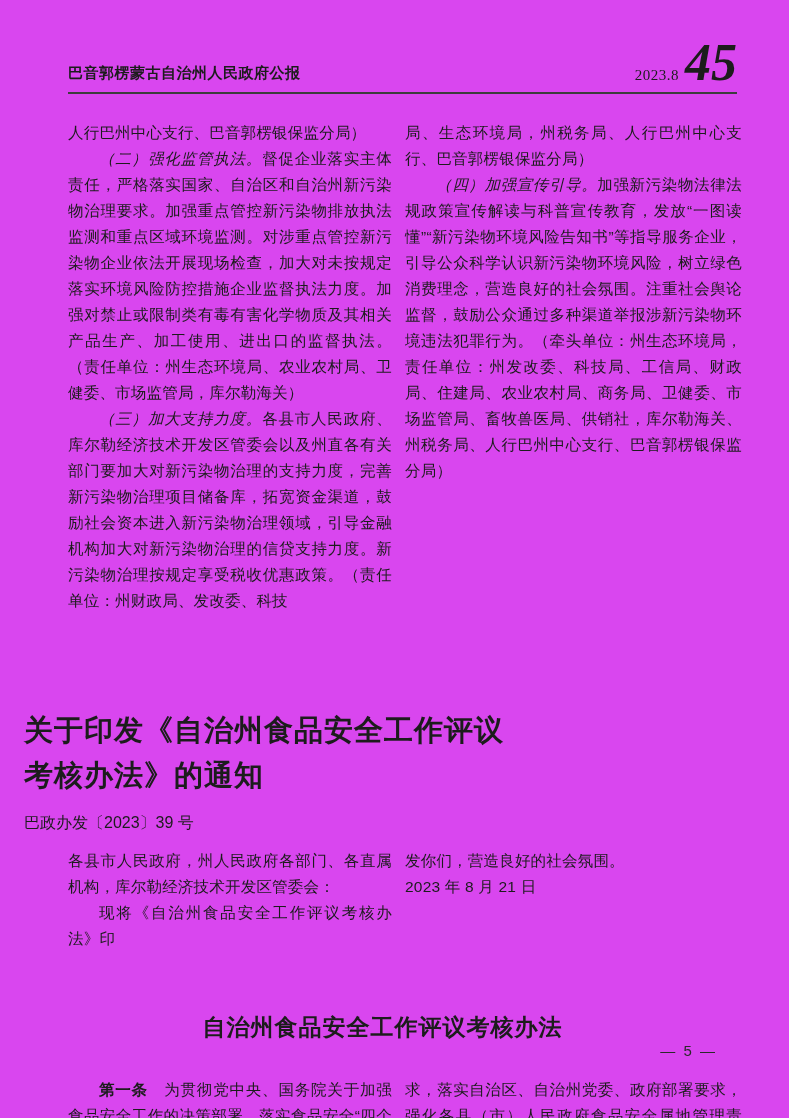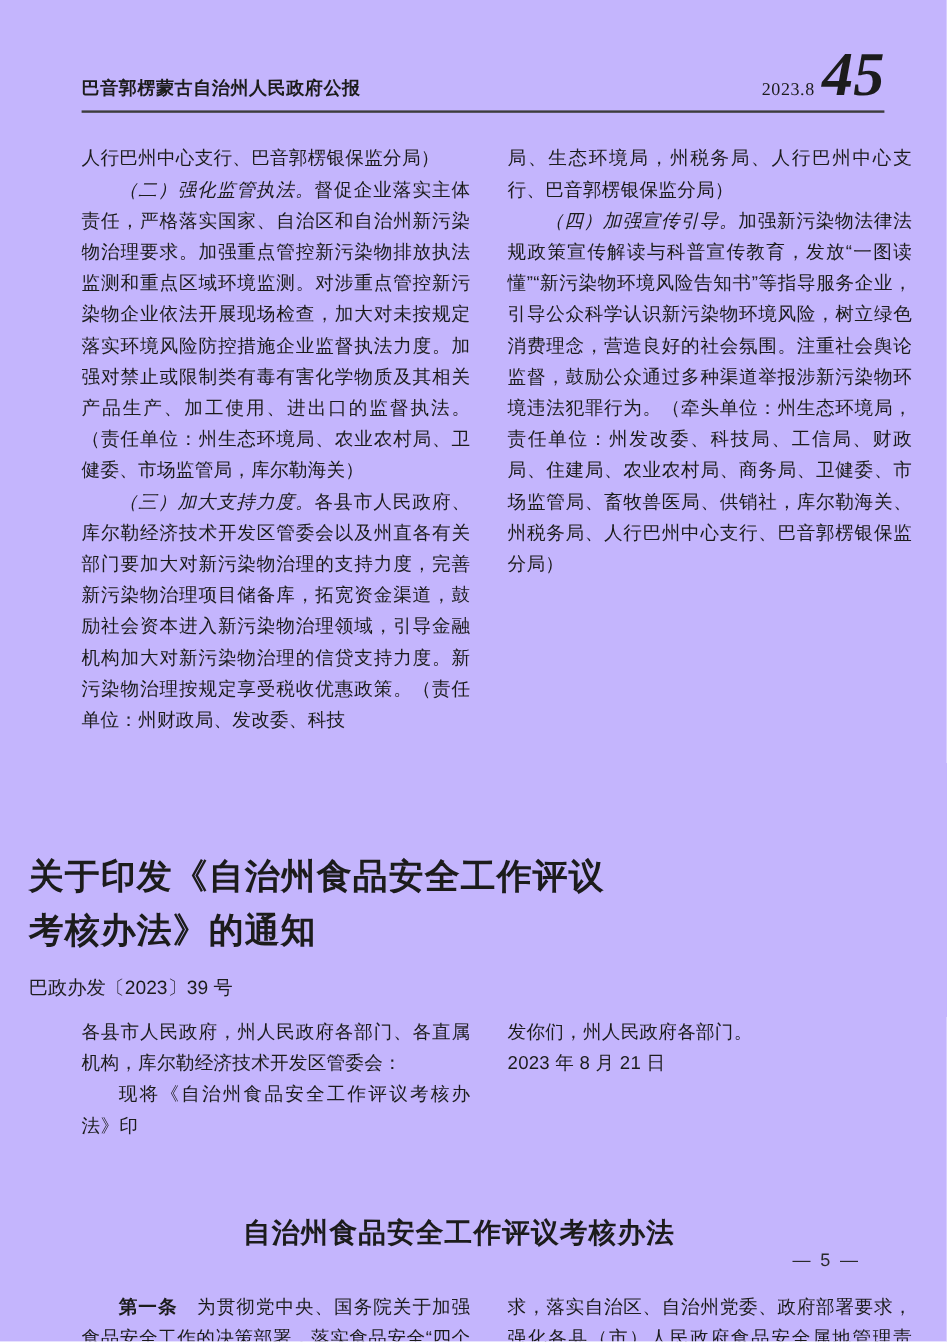--- a/index.html
+++ b/index.html
@@ -3,21 +3,21 @@
 <meta charset="utf-8">
 <style>
   * { box-sizing: border-box; margin: 0; padding: 0; }
   html, body { background: #ffffff; }
   body { font-family: "Liberation Sans", sans-serif; }
   .page {
     position: relative;
     width: 789px;
     height: 1118px;
     margin: 0 auto;
-    background: #c4b5fd;
+    background: #d946ef;
     color: #1c1c1c;
     padding: 0 52px 0 68px;
     overflow: hidden;
   }
   
   .header {
     margin-top: 38px;
     display: flex;
     justify-content: space-between;
     align-items: flex-end;
@@ -37,21 +37,21 @@
   }
   .issue-date { font-size: 15px; letter-spacing: 0.5px; margin-top: 24px; }
   .issue-number {
     font-size: 52px;
     font-style: italic;
     font-weight: 600;
     margin-left: 6px;
     line-height: 0.95;
   }
   
-  .cols { display: flex; gap: 31px; }
+  .cols { display: flex; gap: 13px; }
   .col-left  { width: 324px; flex: none; }
   .col-right { width: 337px; flex: none; }
   .cols p {
     font-size: 15.5px;
     line-height: 26px;
     text-align: justify;
     letter-spacing: 0.2px;
   }
   .indent { text-indent: 2em; }
   .lead-italic { font-style: italic; }
@@ -135,21 +135,21 @@
     <div>考核办法》的通知</div>
   </div>
   <div class="doc-number">巴政办发〔2023〕39 号</div>
 
   <div class="cols section-notice">
     <div class="col-left">
       <p>各县市人民政府，州人民政府各部门、各直属机构，库尔勒经济技术开发区管委会：</p>
       <p class="indent">现将《自治州食品安全工作评议考核办法》印</p>
     </div>
     <div class="col-right">
-      <p>发你们，州人民政府各部门。</p>
+      <p>发你们，营造良好的社会氛围。</p>
       <p class="sign-date">2023 年 8 月 21 日</p>
     </div>
   </div>
 
   <div class="measures-heading">自治州食品安全工作评议考核办法</div>
 
   <div class="cols section-measures">
     <div class="col-left">
       <p class="indent">
         <span class="bold">第一条</span><span>　为贯彻党中央、国务院关于加强食品安全工作的决策部署，落实食品安全“四个最严”要</span>

